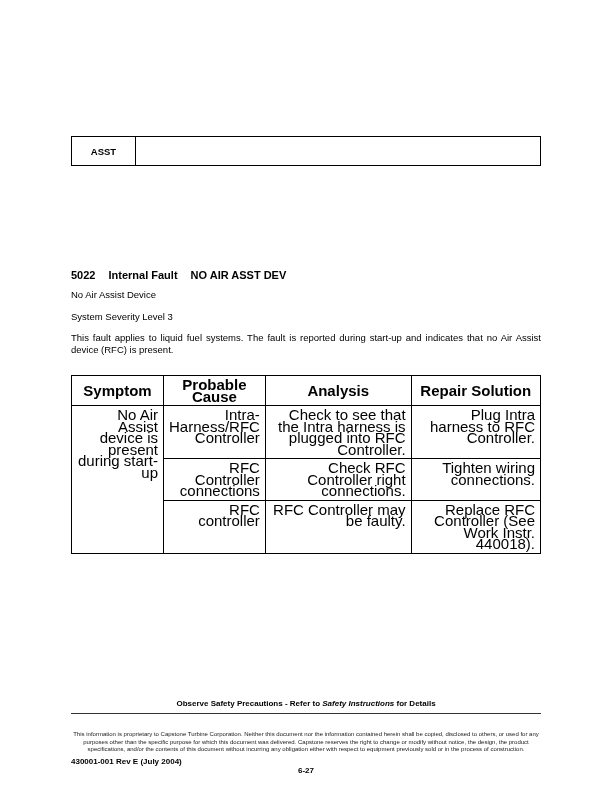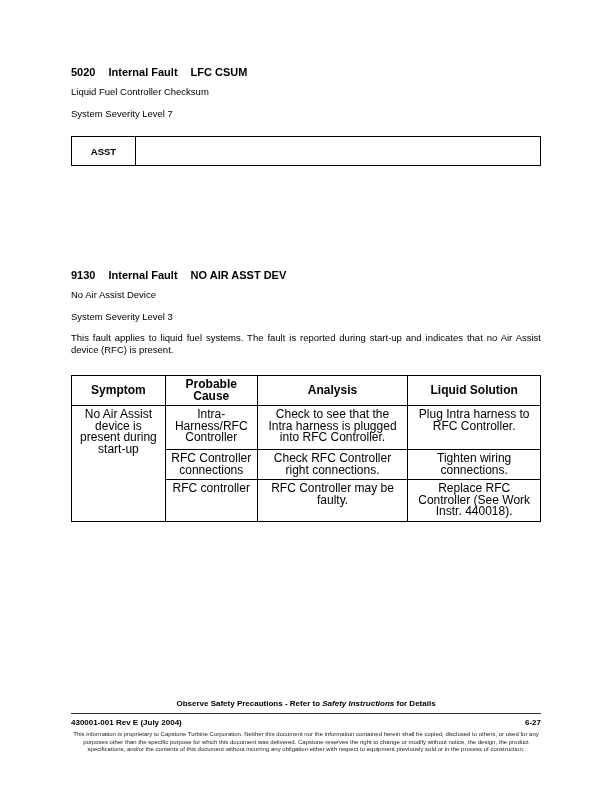--- a/index.html
+++ b/index.html
@@ -45,98 +45,91 @@
   }
 
   
   .sec-5020 { left:71px; top:66px;  width:470px; }
   .sec-5022 { left:71px; top:269px; width:470px; }
 
   
   .fault-table {
     left:71px; top:375px; width:470px;
     border-collapse:collapse;
-    font-size:12px; line-height:11.5px;
+    font-size:15px; line-height:11.5px;
   }
   .fault-table th, .fault-table td {
     border:1px solid #000;
     padding:3px 5px;
     vertical-align:top;
-    text-align:center;
+    text-align:right;
   }
   .fault-table th {
     text-align:center; vertical-align:middle;
     font-weight:bold; height:19px; padding:3px 2px;
   }
   .fault-table tr.r1 td { height:44px; }
   .fault-table tr.r2 td { height:27px; }
   .fault-table tr.r3 td { height:30px; }
 
   
   .safety-line {
     left:71px; top:699px; width:470px;
     text-align:center; font-size:8px; font-weight:bold; line-height:10px;
   }
   .safety-line i { font-style:italic; }
   .footer-rule {
     left:71px; top:713px; width:470px; height:0;
     border-top:1px solid #333;
   }
   .footer-row {
-    left:71px; top:718px; width:470px;
-    display:flex; font-size:8px; font-weight:bold; line-height:9px;
+    left:71px; top:757px; width:470px;
+    display:flex; font-size:8px; font-weight:bold; line-height:9px;flex-direction:column;
   }
   .footer-row .f-left   { flex:1; text-align:left; }
   .footer-row .f-center { flex:0 0 auto; text-align:center; }
   .footer-row .f-right  { flex:1; text-align:right; }
   .legal {
     left:64px; top:731px; width:484px;
     text-align:center; font-size:6px; line-height:7.5px;
     color:#1a1a1a;
   }
 </style>
 </head>
 <body>
 
 <div class="page">
 
-  <section class="abs sec-5020">
-    <h2 class="fault-heading">
-      <span class="gap">5020</span><span class="gap">Internal Fault</span><span>LFC CSUM</span>
-    </h2>
-    <p class="subtitle">Liquid Fuel Controller Checksum</p>
-    <p class="severity">System Severity Level 7</p>
-  </section>
 
   <div class="abs note-box">
     <div class="note-label">ASST</div>
   </div>
 
   <section class="abs sec-5022">
     <h2 class="fault-heading">
-      <span class="gap">9130</span><span class="gap">Internal Fault</span><span>NO AIR ASST DEV</span>
+      <span class="gap">5022</span><span class="gap">Internal Fault</span><span>NO AIR ASST DEV</span>
     </h2>
     <p class="subtitle">No Air Assist Device</p>
     <p class="severity">System Severity Level 3</p>
     <p class="description">This fault applies to liquid fuel systems. The fault is reported during start-up and indicates that no Air Assist device (RFC) is present.</p>
   </section>
 
   <table class="abs fault-table">
     <colgroup>
       <col style="width:94px">
         <col style="width:92px">
         <col style="width:151px">
         <col style="width:133px">
     </colgroup>
     <thead>
       <tr>
         <th>Symptom</th>
         <th>Probable Cause</th>
         <th>Analysis</th>
-        <th>Liquid Solution</th>
+        <th>Repair Solution</th>
       </tr>
     </thead>
     <tbody>
       <tr class="r1">
         <td rowspan="3">No Air Assist device is present during start-up</td>
         <td>Intra-Harness/RFC Controller</td>
         <td>Check to see that the Intra harness is plugged into RFC Controller.</td>
         <td>Plug Intra harness to RFC Controller.</td>
       </tr>
       <tr class="r2">

